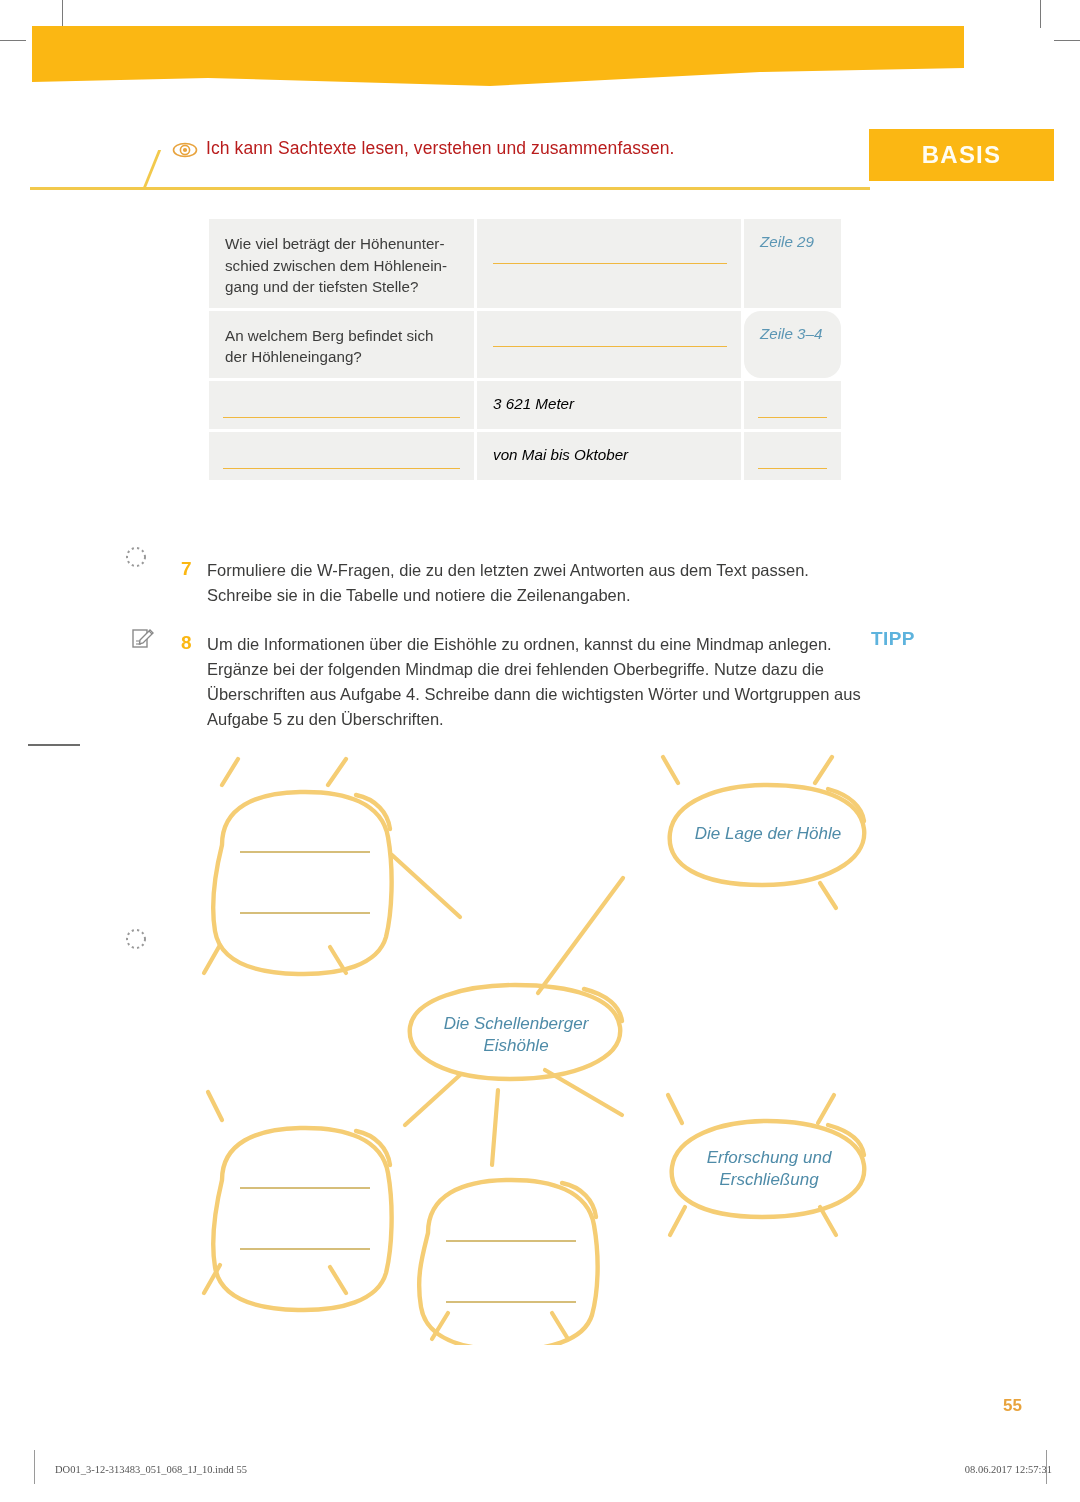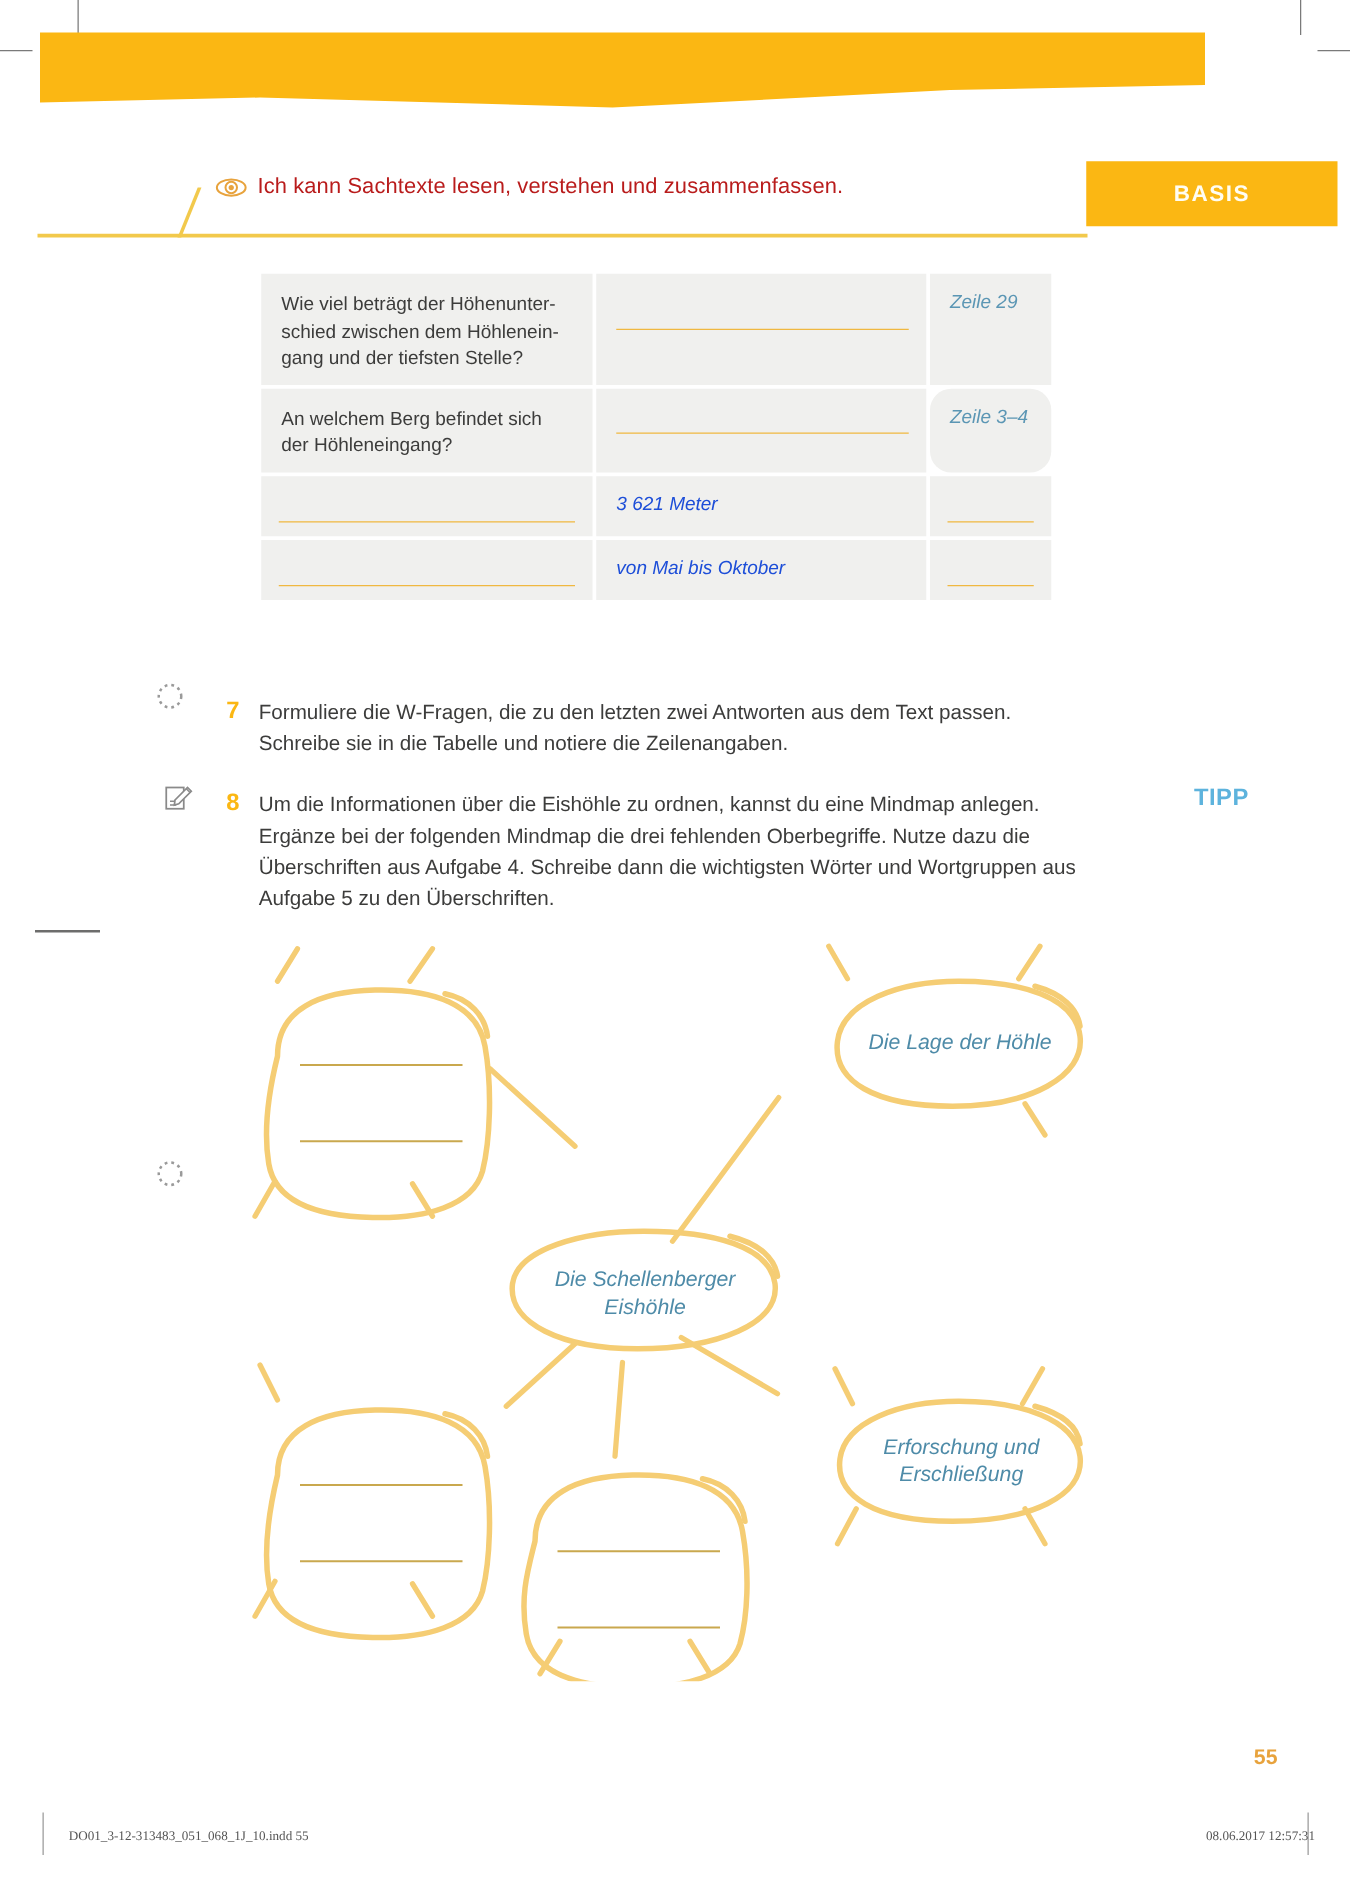--- a/index.html
+++ b/index.html
@@ -31,23 +31,23 @@
   .comp-slash {
     position: absolute; left: 112px; bottom: 0px; width: 3px; height: 40px;
     background: #f2c94c; transform: skewX(-22deg); transform-origin: bottom left;
   }
   .comp-eye { position: absolute; left: 142px; top: 9px; }
   .comp-text {
     position: absolute; left: 176px; top: 6px;
     font-size: 17.5px; color: #b91c1c; letter-spacing: 0.1px; white-space: nowrap;
   }
   #basis-badge {
-    position: absolute; left: 839px; top: -3px; width: 201px; height: 52px;
+    position: absolute; left: 839px; top: -3px; width: 185px; height: 52px;
     background: #fbb713; color: #fffdf2;
-    font-size: 18px; font-weight: bold; letter-spacing: 1.2px;
+    font-size: 24px; font-weight: bold; letter-spacing: 1.2px;
     display: flex; align-items: center; justify-content: center;
   }
 
   
   #answer-table {
     position: absolute; left: 206px; top: 216px; width: 638px;
     border-collapse: separate; border-spacing: 3px;
   }
   #answer-table td {
     background: #f0f0ee;
@@ -55,21 +55,21 @@
     padding: 14px 4px 10px 16px;
     position: relative;
   }
   .col-q { width: 268px; }
   .col-a { width: 268px; }
   .col-l { width: 98px; }
   .q-text {
     font-size: 15.2px; line-height: 1.42; color: #3c3c3b;
   }
   .ans-blue {
-    font-size: 15.2px; color: #1d4ed8; font-style: italic;
+    font-size: 15.2px; color: #000000; font-style: italic;
     font-family: "Liberation Sans", sans-serif;
   }
   .line-blue {
     font-size: 15.2px; color: #5b96b4; font-style: italic;
   }
   .writeline {
     position: absolute; height: 1.4px; background: #f0b840;
   }
 
   
@@ -83,21 +83,20 @@
   }
   .task-icon { position: absolute; }
 
   
   #tipp {
     position: absolute; left: 871px; top: 628px; width: 128px;
   }
   #tipp-title {
     font-size: 19px; font-weight: bold; color: #5db3dd; letter-spacing: .4px;
     margin-bottom: 14px;
-    text-align: right;
   }
   #tipp-body {
     font-size: 12.6px; line-height: 1.35; color: #6d6d6c;
   }
 
   
   #mindmap { position: absolute; left: 160px; top: 745px; width: 760px; height: 600px; }
   .node-label {
     position: absolute; color: #4e8ba8; font-style: italic;
     font-size: 17px; line-height: 1.3; text-align: center;

